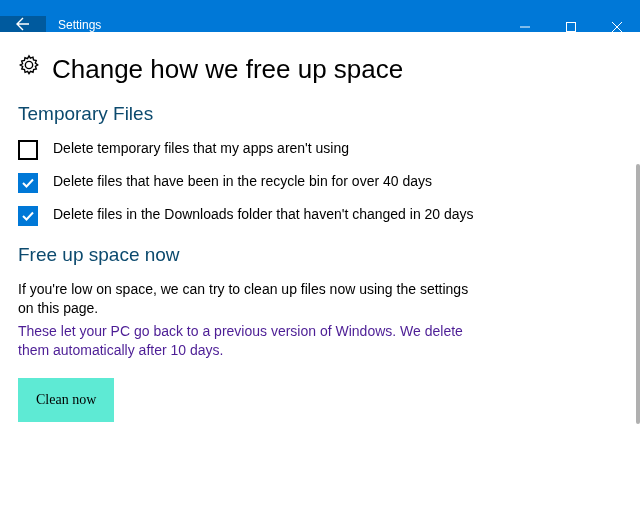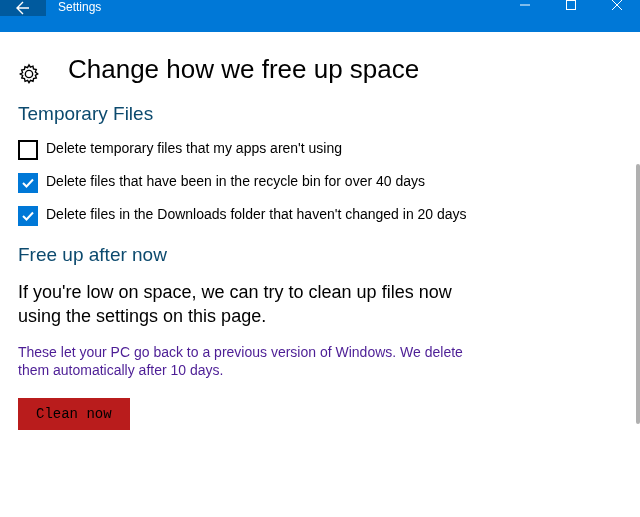--- a/index.html
+++ b/index.html
@@ -9,21 +9,21 @@
     background: #fff;
     width: 640px;
     height: 517px;
     overflow: hidden;
     position: relative;
   }
   .titlebar {
     height: 32px;
     background: #0078d7;
     display: flex;
-    align-items: flex-start;
+    align-items: flex-end;
     color: #fff;
   }
   .back-btn {
     width: 46px;
     background: #005a9e;
     display: flex;
     align-items: center;
     justify-content: center;
     cursor: pointer;
   }
@@ -46,22 +46,22 @@
     cursor: pointer;
   }
   .content {
     padding: 22px 26px 18px 18px;
     position: relative;
     height: calc(100% - 32px);
     overflow: hidden;
   }
   .heading-row {
     display: flex;
-    align-items: flex-end;
-    gap: 28px;
+    align-items: flex-start;
+    gap: 12px;
     margin-bottom: 18px;
   }
   .gear {
     width: 22px;
     height: 22px;
     flex-shrink: 0;
   }
   .page-title {
     font-size: 26px;
     font-weight: 300;
@@ -69,21 +69,21 @@
   }
   .section-title {
     font-size: 19px;
     font-weight: 400;
     color: #0c4a6e;
     margin: 18px 0 14px 0;
   }
   .check-row {
     display: flex;
     align-items: flex-start;
-    gap: 8px;
+    gap: 15px;
     margin-bottom: 12px;
     max-width: 460px;
   }
   .checkbox {
     width: 20px;
     height: 20px;
     border: 2px solid #000;
     flex-shrink: 0;
     margin-top: 1px;
     cursor: pointer;
@@ -96,40 +96,40 @@
     border-color: #0078d7;
   }
   .checkbox.checked svg { display: block; }
   .checkbox svg { display: none; }
   .check-label {
     font-size: 14px;
     color: #000;
     line-height: 1.35;
   }
   .desc {
-    font-size: 18px;
+    font-size: 14px;
     color: #000;
     max-width: 460px;
     line-height: 1.35;
-    margin-bottom: 14px;
+    margin-bottom: 4px;
   }
   .help-text {
     font-size: 14px;
     color: #4c1d95;
     max-width: 460px;
     line-height: 1.35;
     margin-top: 4px;
     margin-bottom: 18px;
   }
   .action-btn {
-    background: #b91c1c;
+    background: #5eead4;
     border: none;
-    padding: 8px 18px;
-    font-size: 14px;
-    font-family: Liberation Mono, monospace;
+    padding: 14px 18px;
+    font-size: 14px;
+    font-family: Liberation Serif, serif;
     cursor: pointer;
   }
   .scrollbar-track {
     position: absolute;
     right: 0;
     top: 32px;
     width: 6px;
     height: 485px;
   }
   .scrollbar-thumb {
@@ -201,21 +201,21 @@
 
   <div class="check-row">
     <div class="checkbox checked">
       <svg width="14" height="14" viewBox="0 0 14 14">
           <path d="M2 7 L5.5 10.5 L12 3.5" stroke="#fff" stroke-width="2" fill="none"></path>
         </svg>
     </div>
     <div class="check-label">Delete files in the Downloads folder that haven't changed in 20 days</div>
   </div>
 
-  <div class="section-title">Free up after now</div>
+  <div class="section-title">Free up space now</div>
 
   <div class="desc">If you're low on space, we can try to clean up files now using the settings on this page.</div>
 
 
   <div class="help-text">These let your PC go back to a previous version of Windows. We delete them automatically after 10 days.</div>
 
   <button class="action-btn">Clean now</button>
 
 </div>
 

